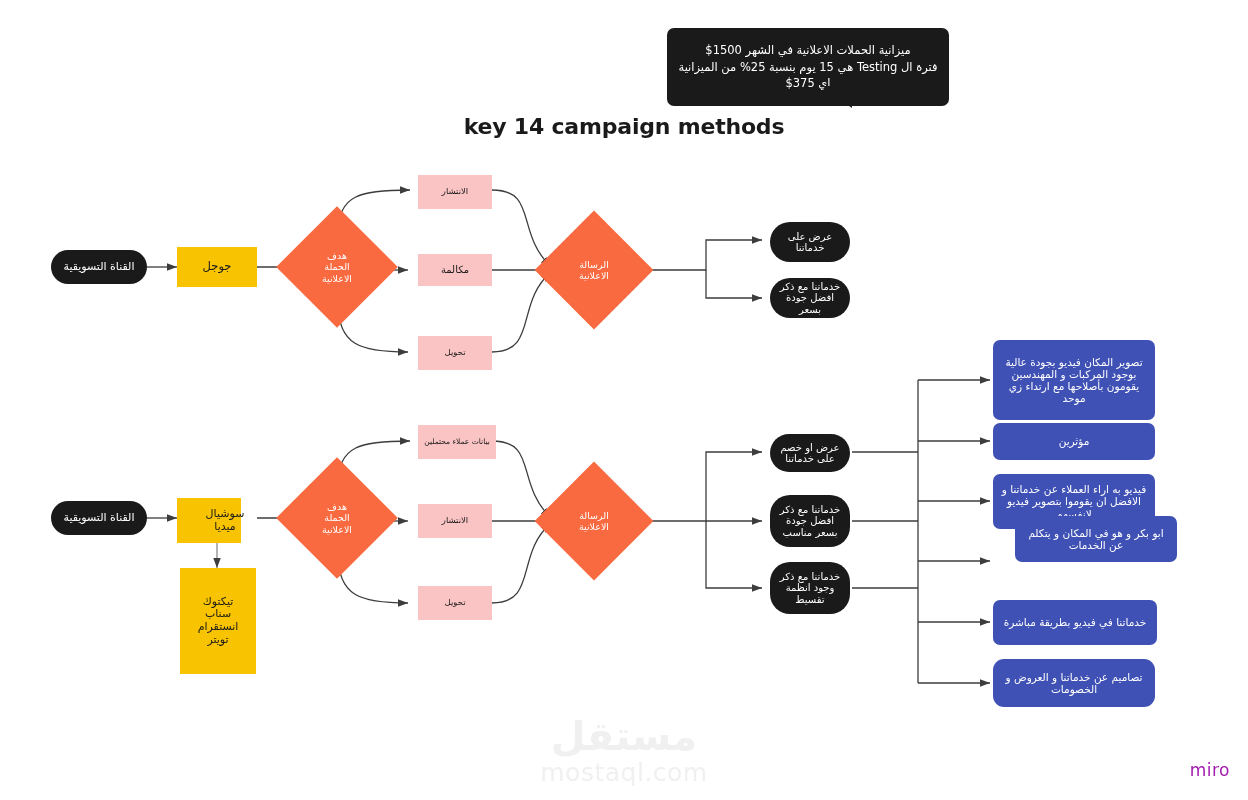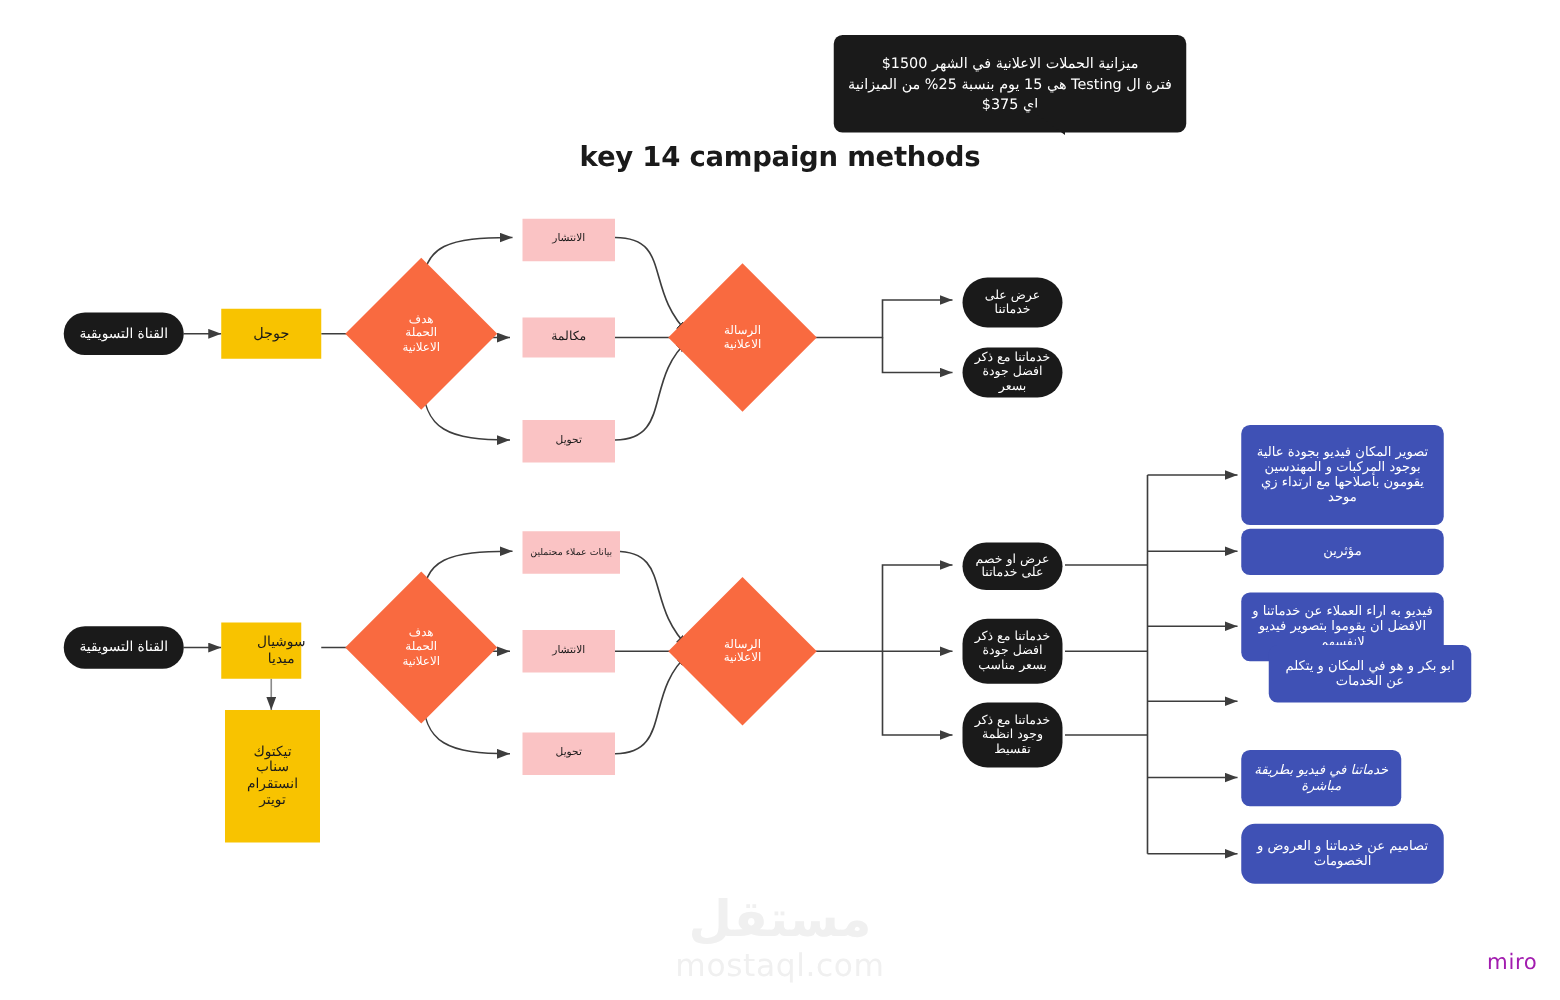--- a/index.html
+++ b/index.html
@@ -271,21 +271,21 @@
   <div class="node node-blue" style="left:993px;top:340px;width:162px;height:80px;font-size:10.5px;">تصوير المكان فيديو بجودة عالية
 بوجود المركبات و المهندسين
 يقومون بأصلاحها مع ارتداء زي
 موحد</div>
   <div class="node node-blue" style="left:993px;top:423px;width:162px;height:37px;font-size:10.5px;">مؤثرين</div>
   <div class="node node-blue" style="left:993px;top:474px;width:162px;height:55px;font-size:10.5px;">فيديو به اراء العملاء عن خدماتنا و
 الافضل ان يقوموا بتصوير فيديو
 لانفسهم</div>
   <div class="node node-blue" style="left:993px;top:516px;width:162px;height:46px;font-size:10.5px;margin-left:22px;">ابو بكر و هو في المكان و يتكلم
 عن الخدمات</div>
-  <div class="node node-blue" style="left:993px;top:600px;width:128px;height:45px;font-size:10.5px;font-style:italic;">خدماتنا في فيديو بطريقة مباشرة</div>
+  <div class="node node-blue" style="left:993px;top:600px;width:164px;height:45px;font-size:10.5px;">خدماتنا في فيديو بطريقة مباشرة</div>
   <div class="node node-blue" style="left:993px;top:659px;width:162px;height:48px;font-size:10.5px;border-radius:11px;">تصاميم عن خدماتنا و العروض و
 الخصومات</div>
 
   <div id="watermark">
     <div class="wm-ar">مستقل</div>
     <div class="wm-url">mostaql.com</div>
   </div>
 
   <div id="miro">miro</div>
 

